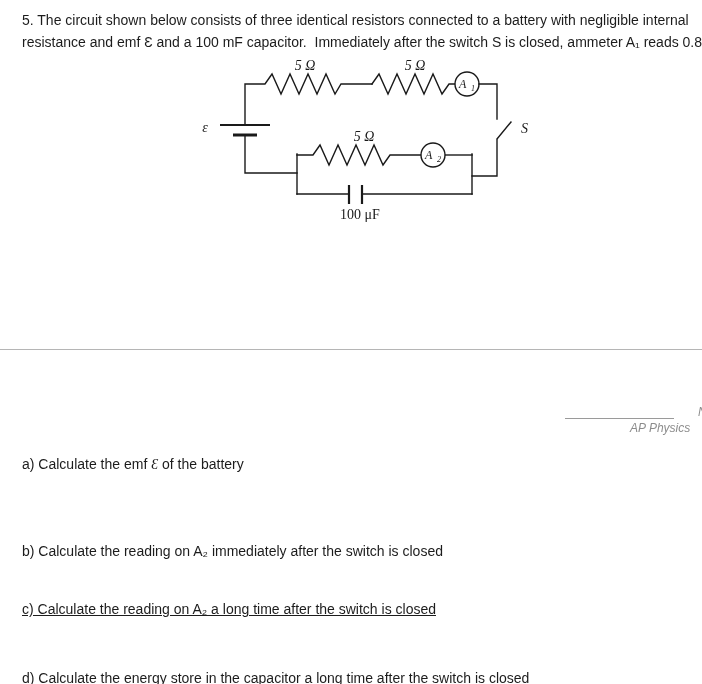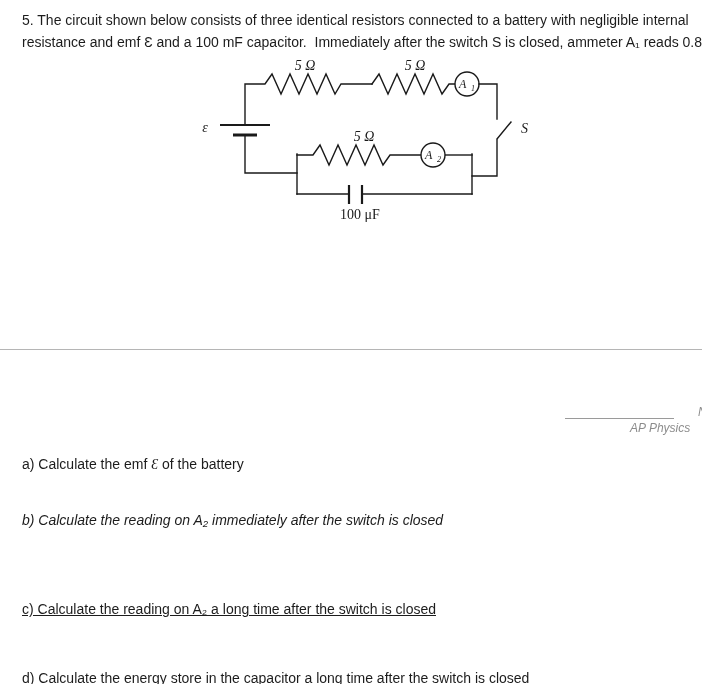--- a/index.html
+++ b/index.html
@@ -92,21 +92,21 @@
   #course-label {
     left: 630px;
     top: 421px;
   }
   .question {
     left: 22px;
     white-space: pre;
     font-size: 14px;
   }
   #question-a { top: 456px; }
-  #question-b { top: 512px; font-style: italic; }
+  #question-b { top: 543px; }
   #question-c { top: 601px; text-decoration: underline; }
   #question-d { top: 654px; margin-top: 16px; }
   .emf-symbol {
     font-family: "Liberation Serif", "DejaVu Serif", serif;
     font-style: italic;
   }
 </style>
 </head>
 <body>
 

